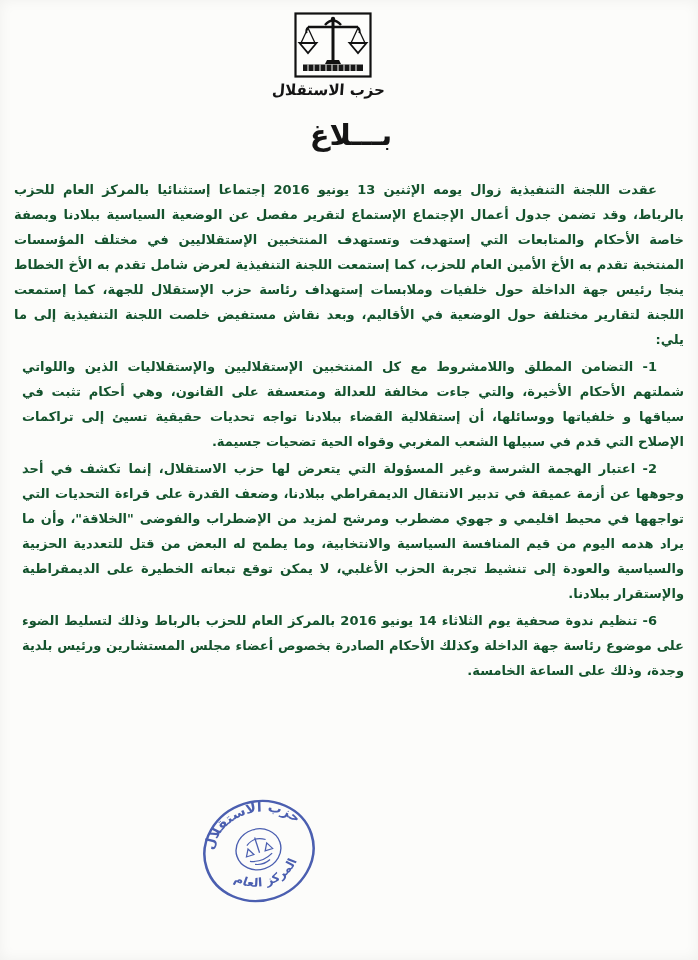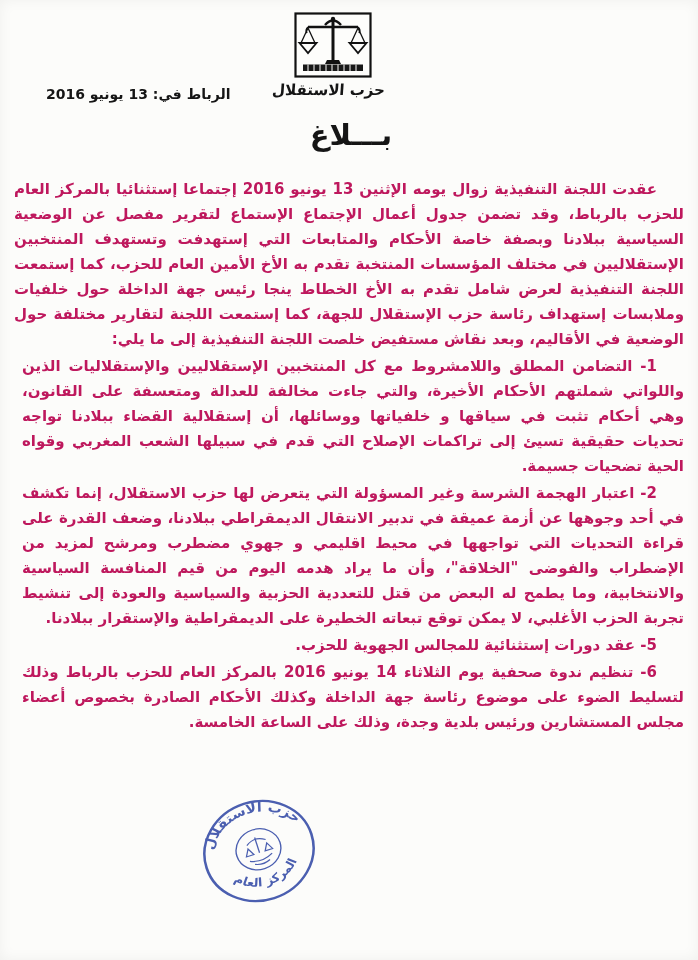--- a/index.html
+++ b/index.html
@@ -37,25 +37,25 @@
     margin:0;text-align:center;
     font-size:29px;font-weight:700;padding-left:34px;
   }
   
   .body{
     position:absolute;top:177px;right:14px;left:14px;
     direction:rtl;
   }
   .body p{
     margin:0;
-    font-size:15px;font-weight:700;
+    font-size:13px;font-weight:700;
     line-height:25px;
     text-align:justify;
     text-indent:27px;
-    color:#be185d;
+    color:#14532d;
   }
   .body p.item{margin-top:2px;margin-left:8px;}
   
   .stamp{
     position:absolute;left:200px;top:798px;
     width:118px;height:106px;
     transform:rotate(-18deg);
     opacity:0.92;
     pointer-events:none;
   }
@@ -99,29 +99,27 @@
         <line x1="38" y1="52.5" x2="38" y2="59"></line>
           <line x1="44" y1="52.5" x2="44" y2="59"></line>
         <line x1="50" y1="52.5" x2="50" y2="59"></line>
           <line x1="56" y1="52.5" x2="56" y2="59"></line>
         <line x1="62" y1="52.5" x2="62" y2="59"></line>
       </g>
     </svg>
     <div class="logo-caption">حزب الاستقلال</div>
   </div>
 
-  <div class="date-line">الرباط في: 13 يونيو 2016</div>
 
   <h1 class="title">بـــلاغ</h1>
 
   <main class="body">
     <p class="para">عقدت اللجنة التنفيذية زوال يومه الإثنين 13 يونيو 2016 إجتماعا إستثنائيا بالمركز العام للحزب بالرباط، وقد تضمن جدول أعمال الإجتماع الإستماع لتقرير مفصل عن الوضعية السياسية ببلادنا وبصفة خاصة الأحكام والمتابعات التي إستهدفت وتستهدف المنتخبين الإستقلاليين في مختلف المؤسسات المنتخبة تقدم به الأخ الأمين العام للحزب، كما إستمعت اللجنة التنفيذية لعرض شامل تقدم به الأخ الخطاط ينجا رئيس جهة الداخلة حول خلفيات وملابسات إستهداف رئاسة حزب الإستقلال للجهة، كما إستمعت اللجنة لتقارير مختلفة حول الوضعية في الأقاليم، وبعد نقاش مستفيض خلصت اللجنة التنفيذية إلى ما يلي:</p>
     <p class="para item">1- التضامن المطلق واللامشروط مع كل المنتخبين الإستقلاليين والإستقلاليات الذين واللواتي شملتهم الأحكام الأخيرة، والتي جاءت مخالفة للعدالة ومتعسفة على القانون، وهي أحكام تثبت في سياقها و خلفياتها ووسائلها، أن إستقلالية القضاء ببلادنا تواجه تحديات حقيقية تسيئ إلى تراكمات الإصلاح التي قدم في سبيلها الشعب المغربي وقواه الحية تضحيات جسيمة.</p>
     <p class="para item">2- اعتبار الهجمة الشرسة وغير المسؤولة التي يتعرض لها حزب الاستقلال، إنما تكشف في أحد وجوهها عن أزمة عميقة في تدبير الانتقال الديمقراطي ببلادنا، وضعف القدرة على قراءة التحديات التي تواجهها في محيط اقليمي و جهوي مضطرب ومرشح لمزيد من الإضطراب والفوضى "الخلاقة"، وأن ما يراد هدمه اليوم من قيم المنافسة السياسية والانتخابية، وما يطمح له البعض من قتل للتعددية الحزبية والسياسية والعودة إلى تنشيط تجربة الحزب الأغلبي، لا يمكن توقع تبعاته الخطيرة على الديمقراطية والإستقرار ببلادنا.</p>
-    <p class="para item">5- عقد دورات إستثنائية للمجالس الجهوية للحزب.</p>
     <p class="para item">6- تنظيم ندوة صحفية يوم الثلاثاء 14 يونيو 2016 بالمركز العام للحزب بالرباط وذلك لتسليط الضوء على موضوع رئاسة جهة الداخلة وكذلك الأحكام الصادرة بخصوص أعضاء مجلس المستشارين ورئيس بلدية وجدة، وذلك على الساعة الخامسة.</p>
   </main>
 
   <div class="stamp">
     <svg viewBox="0 0 120 120" preserveAspectRatio="none">
 
       <circle cx="60" cy="60" r="56" fill="none" stroke-width="2.6" stroke="#3c52aa"></circle>
 
       <circle cx="60" cy="58" r="23" fill="none" stroke-width="1.4" stroke="#3c52aa"></circle>
 

